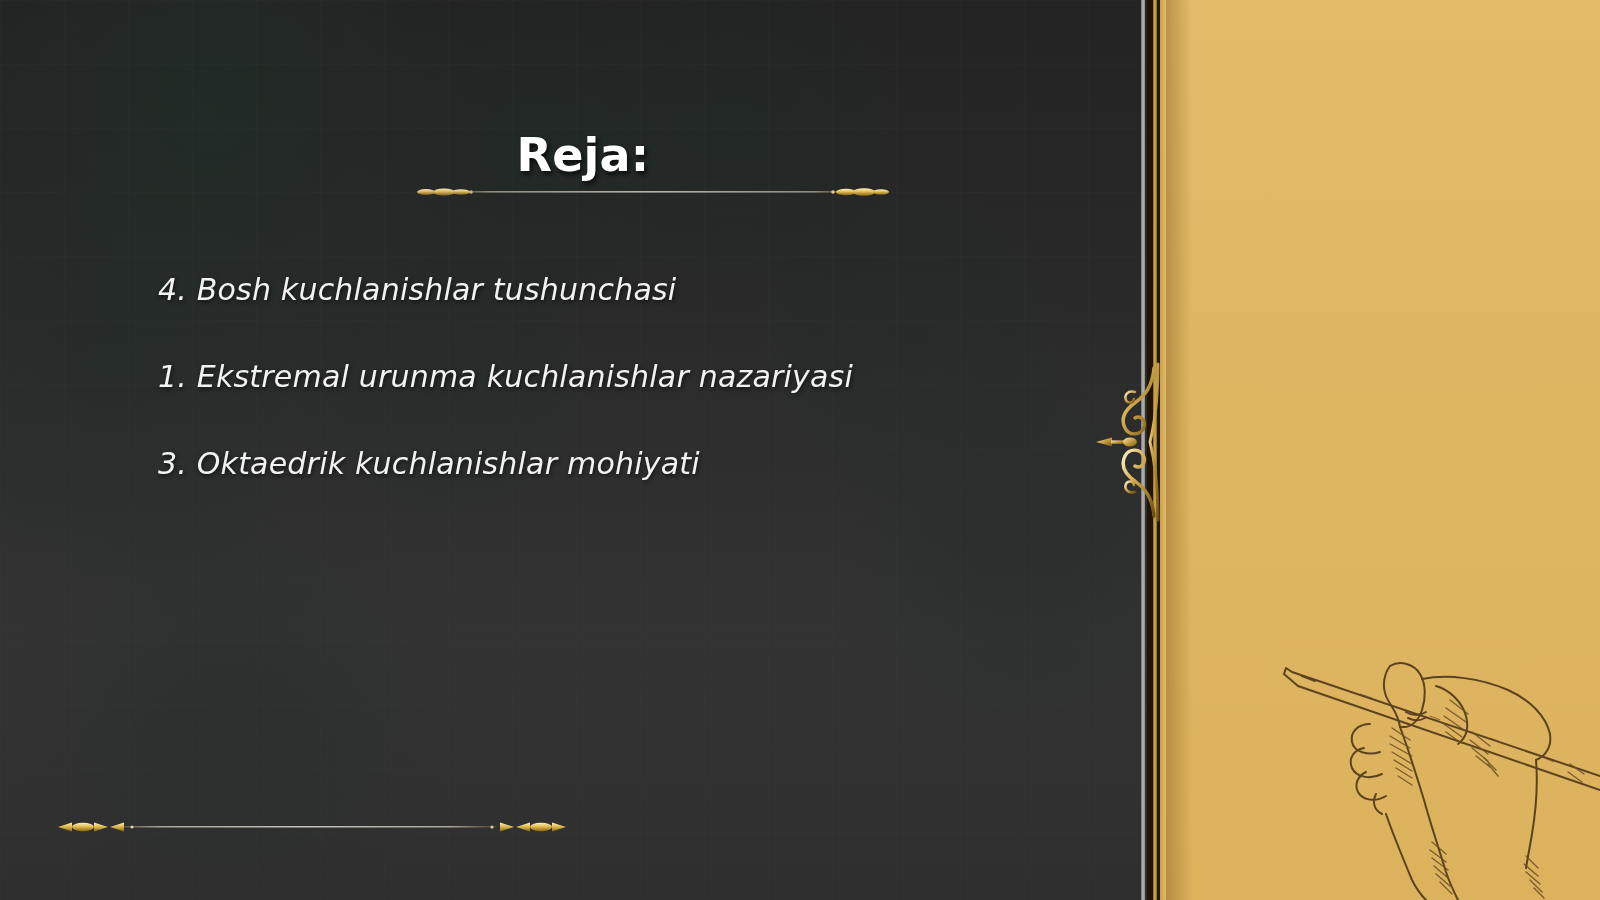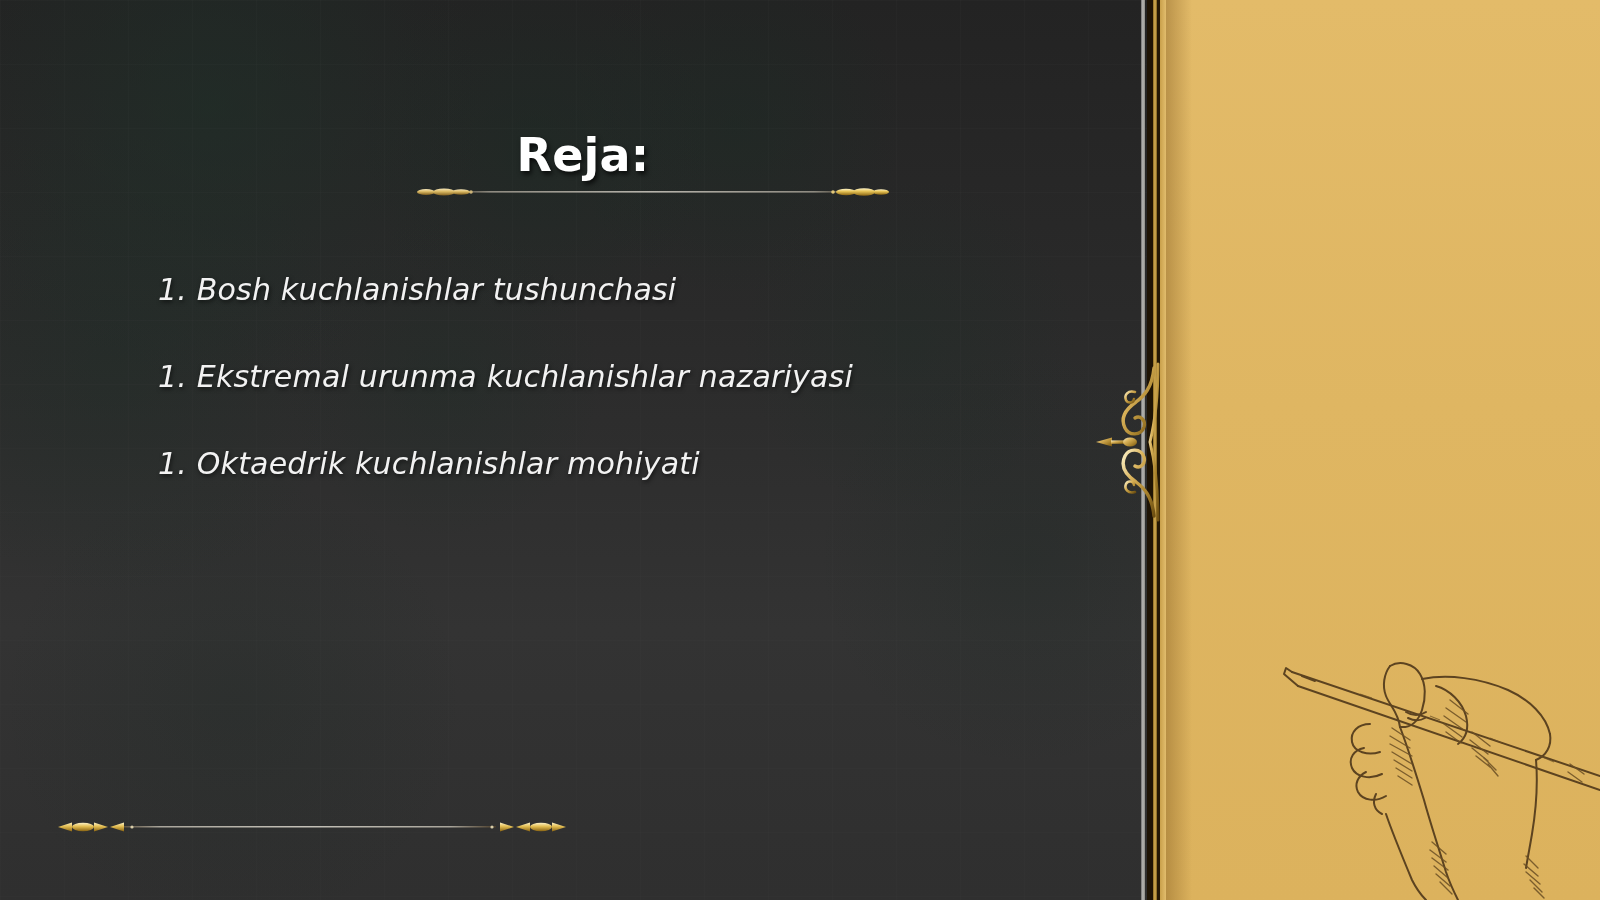--- a/index.html
+++ b/index.html
@@ -197,23 +197,23 @@
       <circle cx="57" cy="9" r="1.8" fill="#cdb478"></circle>
 
       <circle cx="419" cy="9" r="1.8" fill="#e3c878"></circle>
       <ellipse cx="432" cy="9" rx="10" ry="3.2" fill="url(#gBeadR)"></ellipse>
       <ellipse cx="450" cy="9" rx="11" ry="3.8" fill="url(#gBeadR)"></ellipse>
       <ellipse cx="467" cy="9" rx="8" ry="2.8" fill="url(#gBeadR)"></ellipse>
     </svg>
   </div>
 
   <div class="list">
-    <div class="list-item">1. Bosh kuchlanishlar tushunchasi</div>
+    <div class="list-item">4. Bosh kuchlanishlar tushunchasi</div>
     <div class="list-item">1. Ekstremal urunma kuchlanishlar nazariyasi</div>
-    <div class="list-item">1. Oktaedrik kuchlanishlar mohiyati</div>
+    <div class="list-item">3. Oktaedrik kuchlanishlar mohiyati</div>
   </div>
 
   <div class="divider-bottom">
     <svg width="520" height="18" viewBox="0 0 520 18" xmlns="http://www.w3.org/2000/svg">
       <defs>
         <linearGradient id="bLine" x1="0" y1="0" x2="1" y2="0">
           <stop offset="0%" stop-color="#4a3c28"></stop>
           <stop offset="12%" stop-color="#a9a59b"></stop>
           <stop offset="50%" stop-color="#c3c0b7"></stop>
           <stop offset="88%" stop-color="#a9a59b"></stop>

